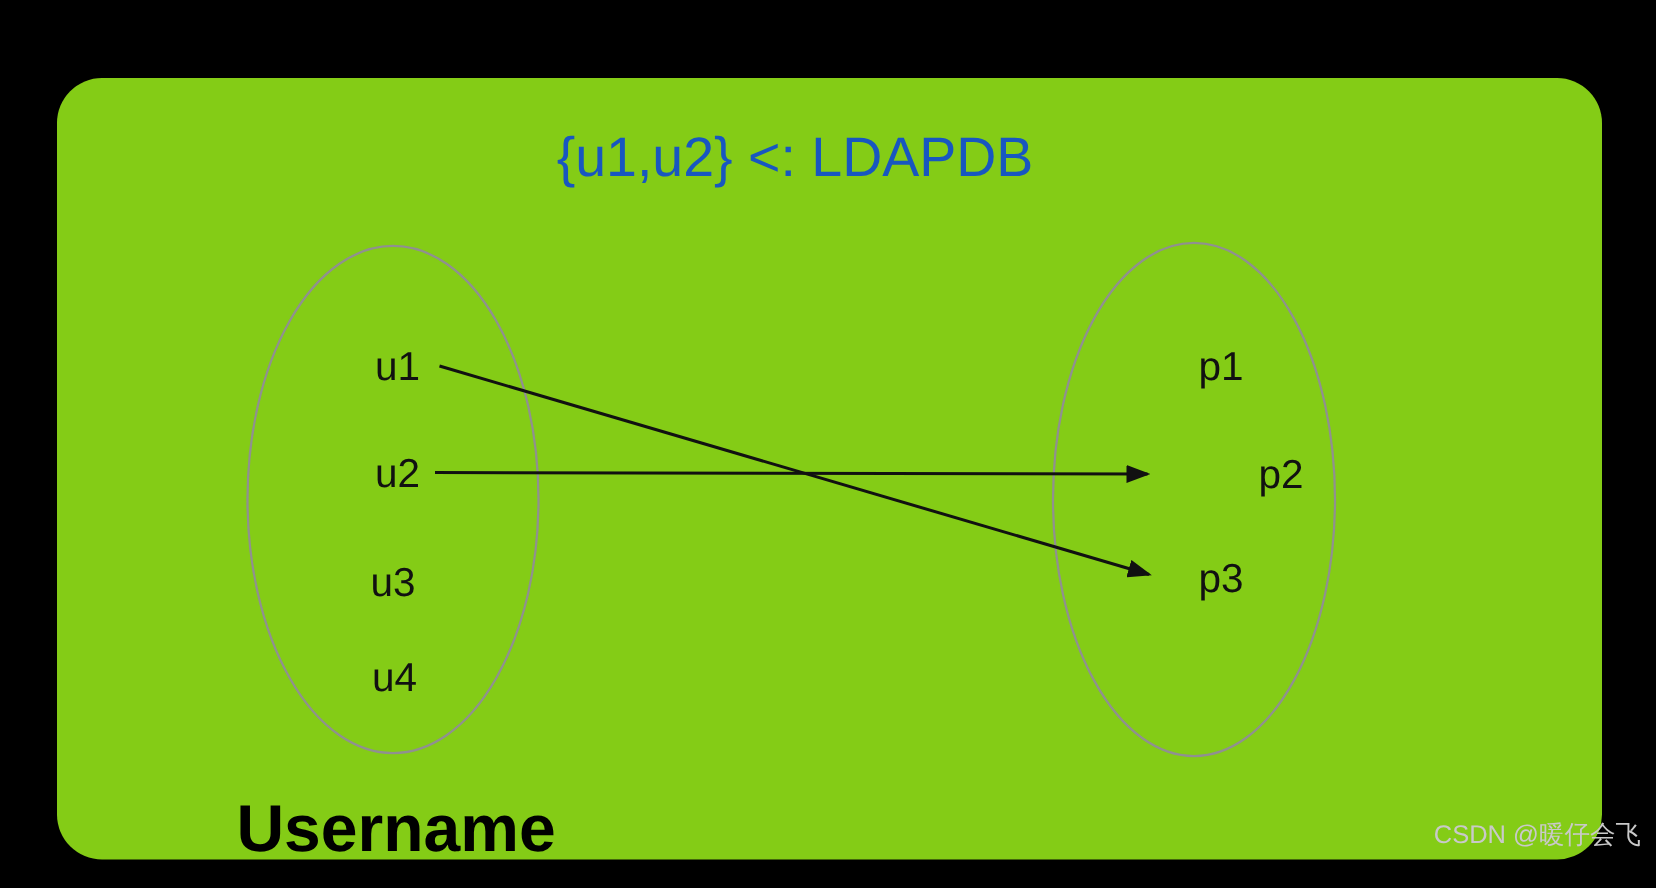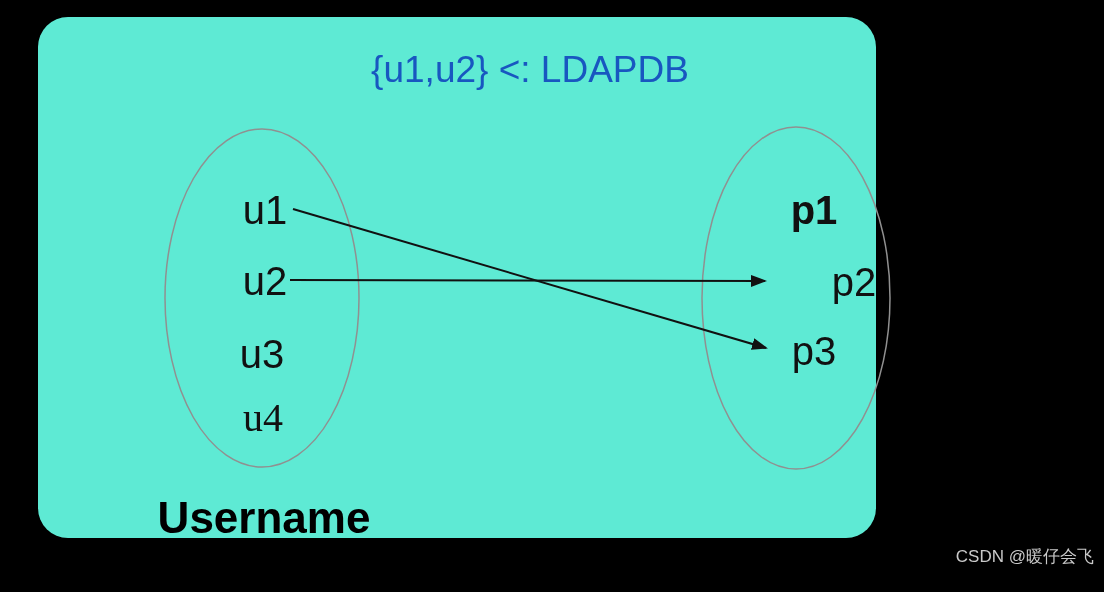--- a/index.html
+++ b/index.html
@@ -5,51 +5,51 @@
   * { margin: 0; padding: 0; box-sizing: border-box; }
   html, body {
     width: 1104px; height: 592px;
     background: #000000;
     font-family: "Liberation Sans", sans-serif;
     overflow: hidden;
     position: relative;
   }
   .slide-card {
     position: absolute;
-    left: 38px; top: 17px;
-    width: 838px; height: 521px;
-    background: #5eead4;
+    left: 38px; top: 52px;
+    width: 1030px; height: 521px;
+    background: #84cc16;
     border-radius: 30px;
   }
   .diagram-title {
     position: absolute;
     left: 492px; top: 53px;
     transform: translate(-50%, -50%);
     font-size: 37px;
     color: #1857c0;
     white-space: nowrap;
     letter-spacing: 0px;
   }
   .diagram-svg {
     position: absolute;
     left: 0; top: 0;
     width: 1030px; height: 521px;
   }
   .set-item {
     position: absolute;
     transform: translate(-50%, -50%);
-    font-size: 40px;
+    font-size: 27px;
     color: #111111;
     white-space: nowrap;
   }
   .item-u1 { left: 227px; top: 193px; }
   .item-u2 { left: 227px; top: 264px; }
   .item-u3 { left: 224px; top: 337px; }
-  .item-u4 { left: 225px; top: 400px; font-family: Liberation Serif, serif; }
-  .item-p1 { left: 776px; top: 193px; font-weight: bold; }
+  .item-u4 { left: 225px; top: 400px; }
+  .item-p1 { left: 776px; top: 193px; }
   .item-p2 { left: 776px; top: 265px; margin-left: 40px; }
   .item-p3 { left: 776px; top: 334px; }
   .set-label {
     position: absolute;
     transform: translate(-50%, -50%);
     font-size: 44px;
     font-weight: bold;
     color: #000000;
     white-space: nowrap;
   }

